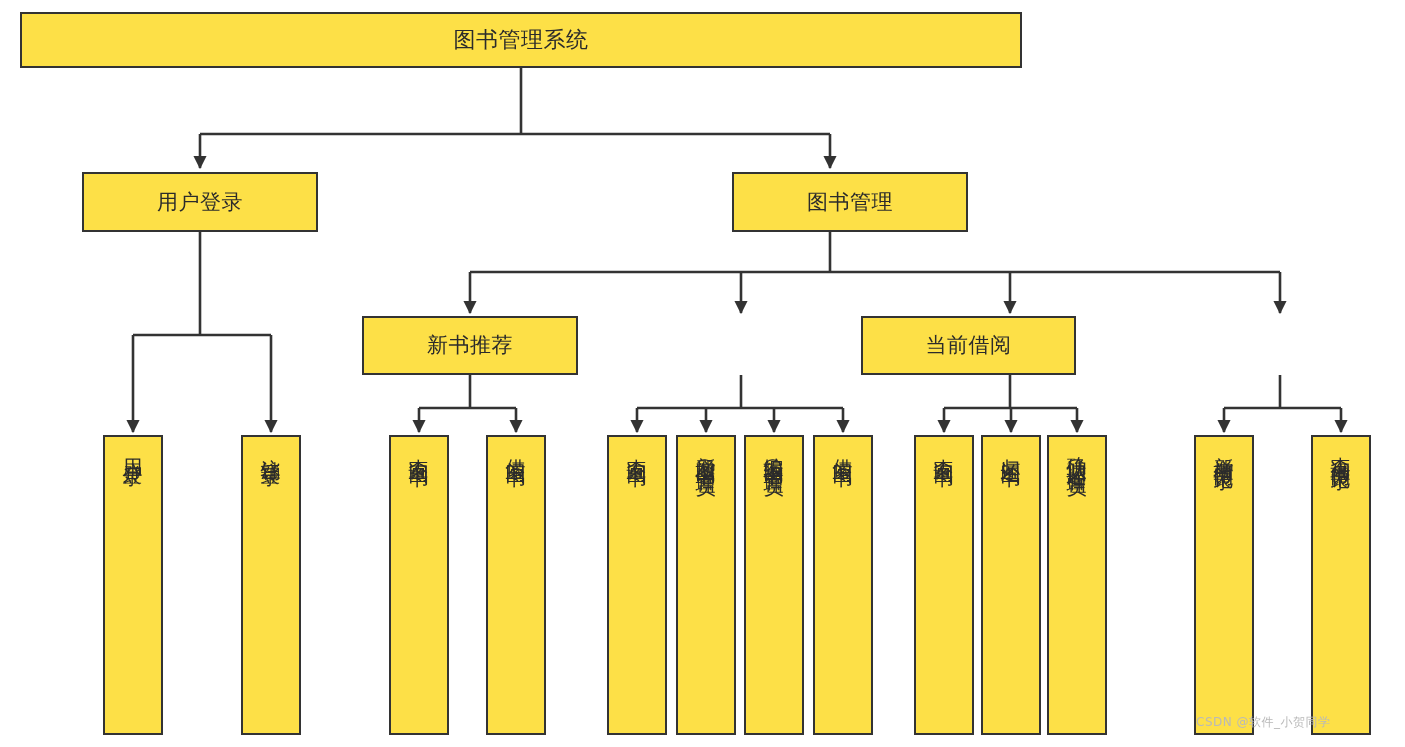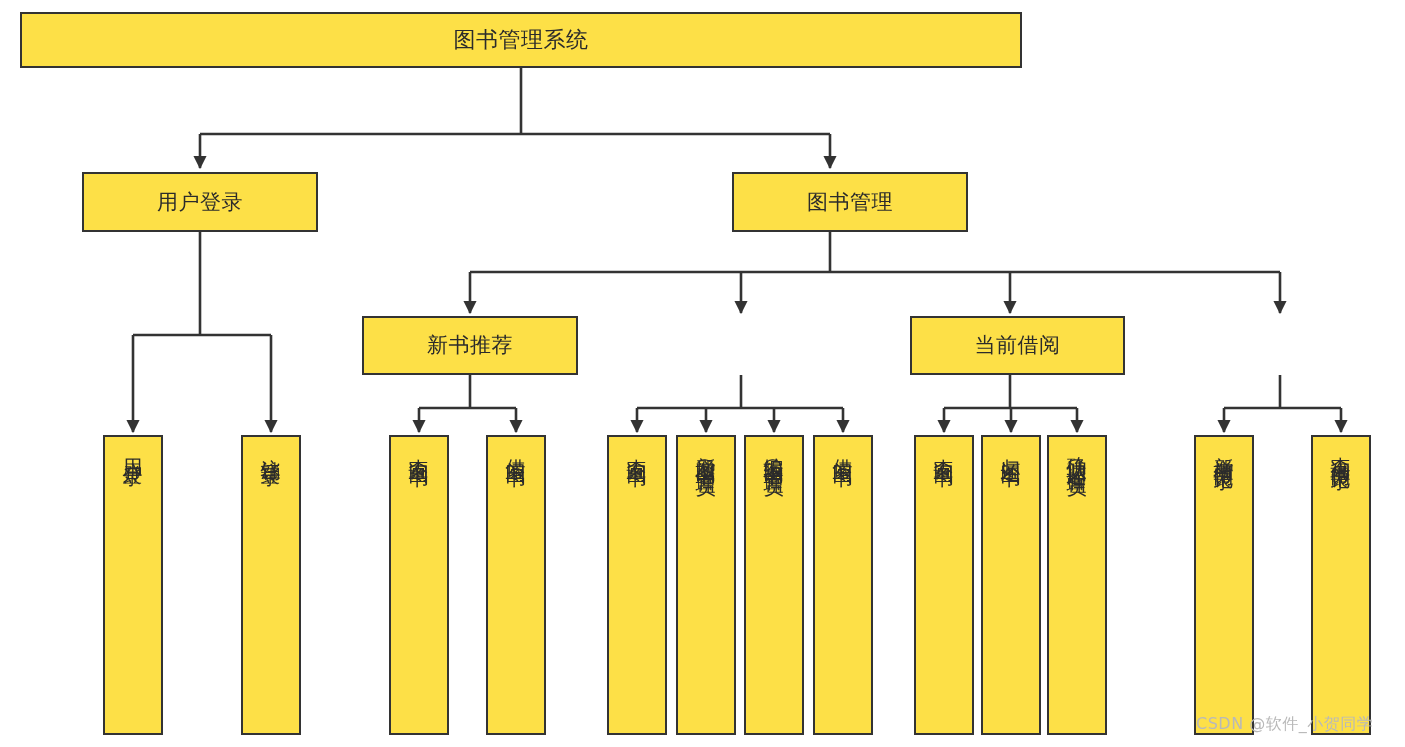--- a/index.html
+++ b/index.html
@@ -62,21 +62,21 @@
     line-height: 1;
     letter-spacing: 3px;
     text-align: center;
     margin-top: 4px;
   }
   .node.v.tall .lbl {
     margin-top: 2px;
   }
   .watermark {
     position: absolute;
-    font-size: 16px;
+    font-size: 12px;
     color: #b9b9b9;
     letter-spacing: 0.5px;
     white-space: nowrap;
     user-select: none;
   }
 </style>
 </head>
 <body>
 
 <div id="canvas">
@@ -138,21 +138,21 @@
   <div class="node h" style="left:82px; top:172px; width:236px; height:60px;">
     <span class="lbl">用户登录</span>
   </div>
   <div class="node h" style="left:732px; top:172px; width:236px; height:60px;">
     <span class="lbl">图书管理</span>
   </div>
 
   <div class="node h" style="left:362px; top:316px; width:216px; height:59px;">
     <span class="lbl">新书推荐</span>
   </div>
-  <div class="node h" style="left:910px; top:316px; width:215px; height:59px;">
+  <div class="node h" style="left:861px; top:316px; width:215px; height:59px;">
     <span class="lbl">当前借阅</span>
   </div>
 
   <div class="node v" style="left:103px; top:435px; width:60px; height:300px;">
     <span class="lbl">用户登录</span>
   </div>
   <div class="node v" style="left:241px; top:435px; width:60px; height:300px;">
     <span class="lbl">注销登录</span>
   </div>
 

